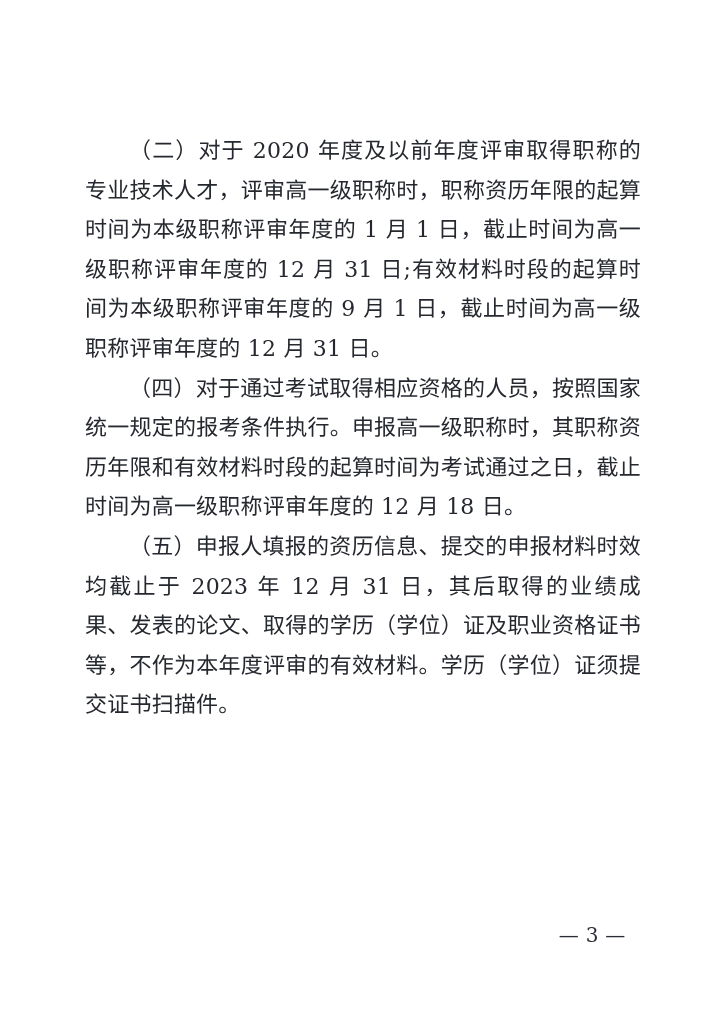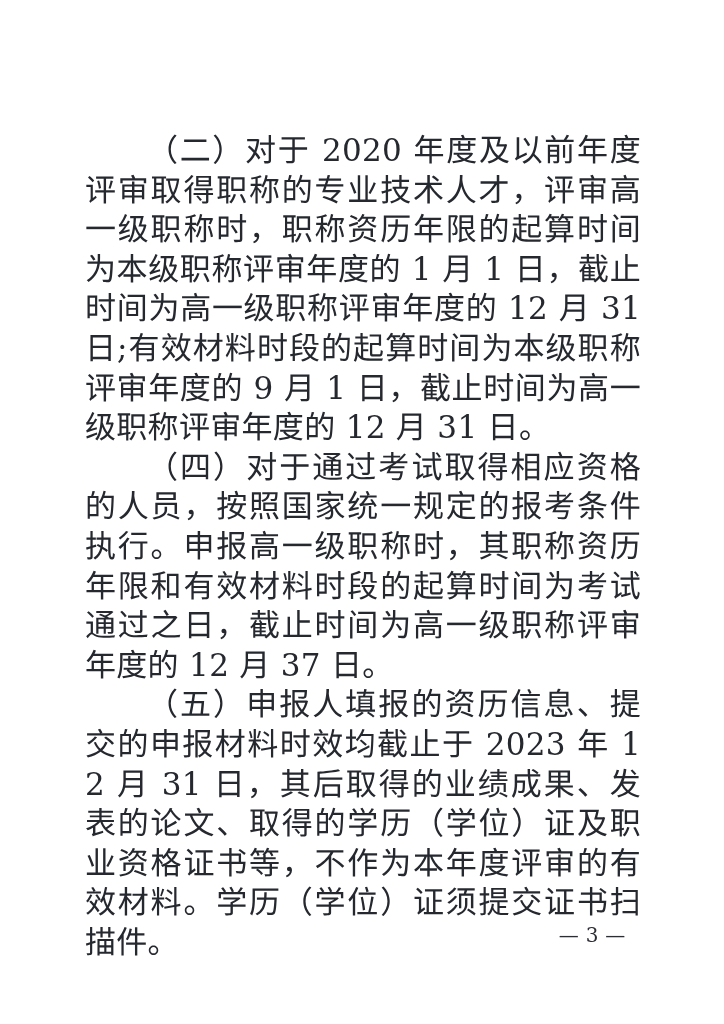--- a/index.html
+++ b/index.html
@@ -30,21 +30,21 @@
   #doc-body {
     position: absolute;
     left: 85px;
     top: 131px;
     width: 556px;
   }
 
   .para {
     margin: 0;
     padding: 0;
-    font-size: 31px;
+    font-size: 22px;
     line-height: 39.6px;
     text-align: justify;
     text-justify: inter-ideograph;
     text-indent: 2em;
     letter-spacing: 0.01em;
     color: #25282e;
     word-break: break-all;
     font-family: "DejaVu Serif", "Liberation Serif", serif;
     text-align-last: left;
   }
@@ -74,21 +74,21 @@
 </head>
 <body>
 
 <div id="page">
 
   <div id="doc-body">
 
     <p class="para">（二）对于 2020 年度及以前年度评审取得职称的专业技术人才，评审高一级职称时，职称资历年限的起算时间为本级职称评审年度的 1 月 1 日，截止时间为高一级职称评审年度的 12 月 31 日;有效材料时段的起算时间为本级职称评审年度的 9 月 1 日，截止时间为高一级职称评审年度的 12 月 31 日。</p>
 
 
-    <p class="para">（四）对于通过考试取得相应资格的人员，按照国家统一规定的报考条件执行。申报高一级职称时，其职称资历年限和有效材料时段的起算时间为考试通过之日，截止时间为高一级职称评审年度的 12 月 37 日。</p>
+    <p class="para">（四）对于通过考试取得相应资格的人员，按照国家统一规定的报考条件执行。申报高一级职称时，其职称资历年限和有效材料时段的起算时间为考试通过之日，截止时间为高一级职称评审年度的 12 月 18 日。</p>
 
     <p class="para">（五）申报人填报的资历信息、提交的申报材料时效均截止于 2023 年 12 月 31 日，其后取得的业绩成果、发表的论文、取得的学历（学位）证及职业资格证书等，不作为本年度评审的有效材料。学历（学位）证须提交证书扫描件。</p>
 
   </div>
 
   <div id="folio">
     <span class="folio-inner">
       <span class="dash">—</span><span>3</span><span class="dash">—</span>
     </span>
   </div>

